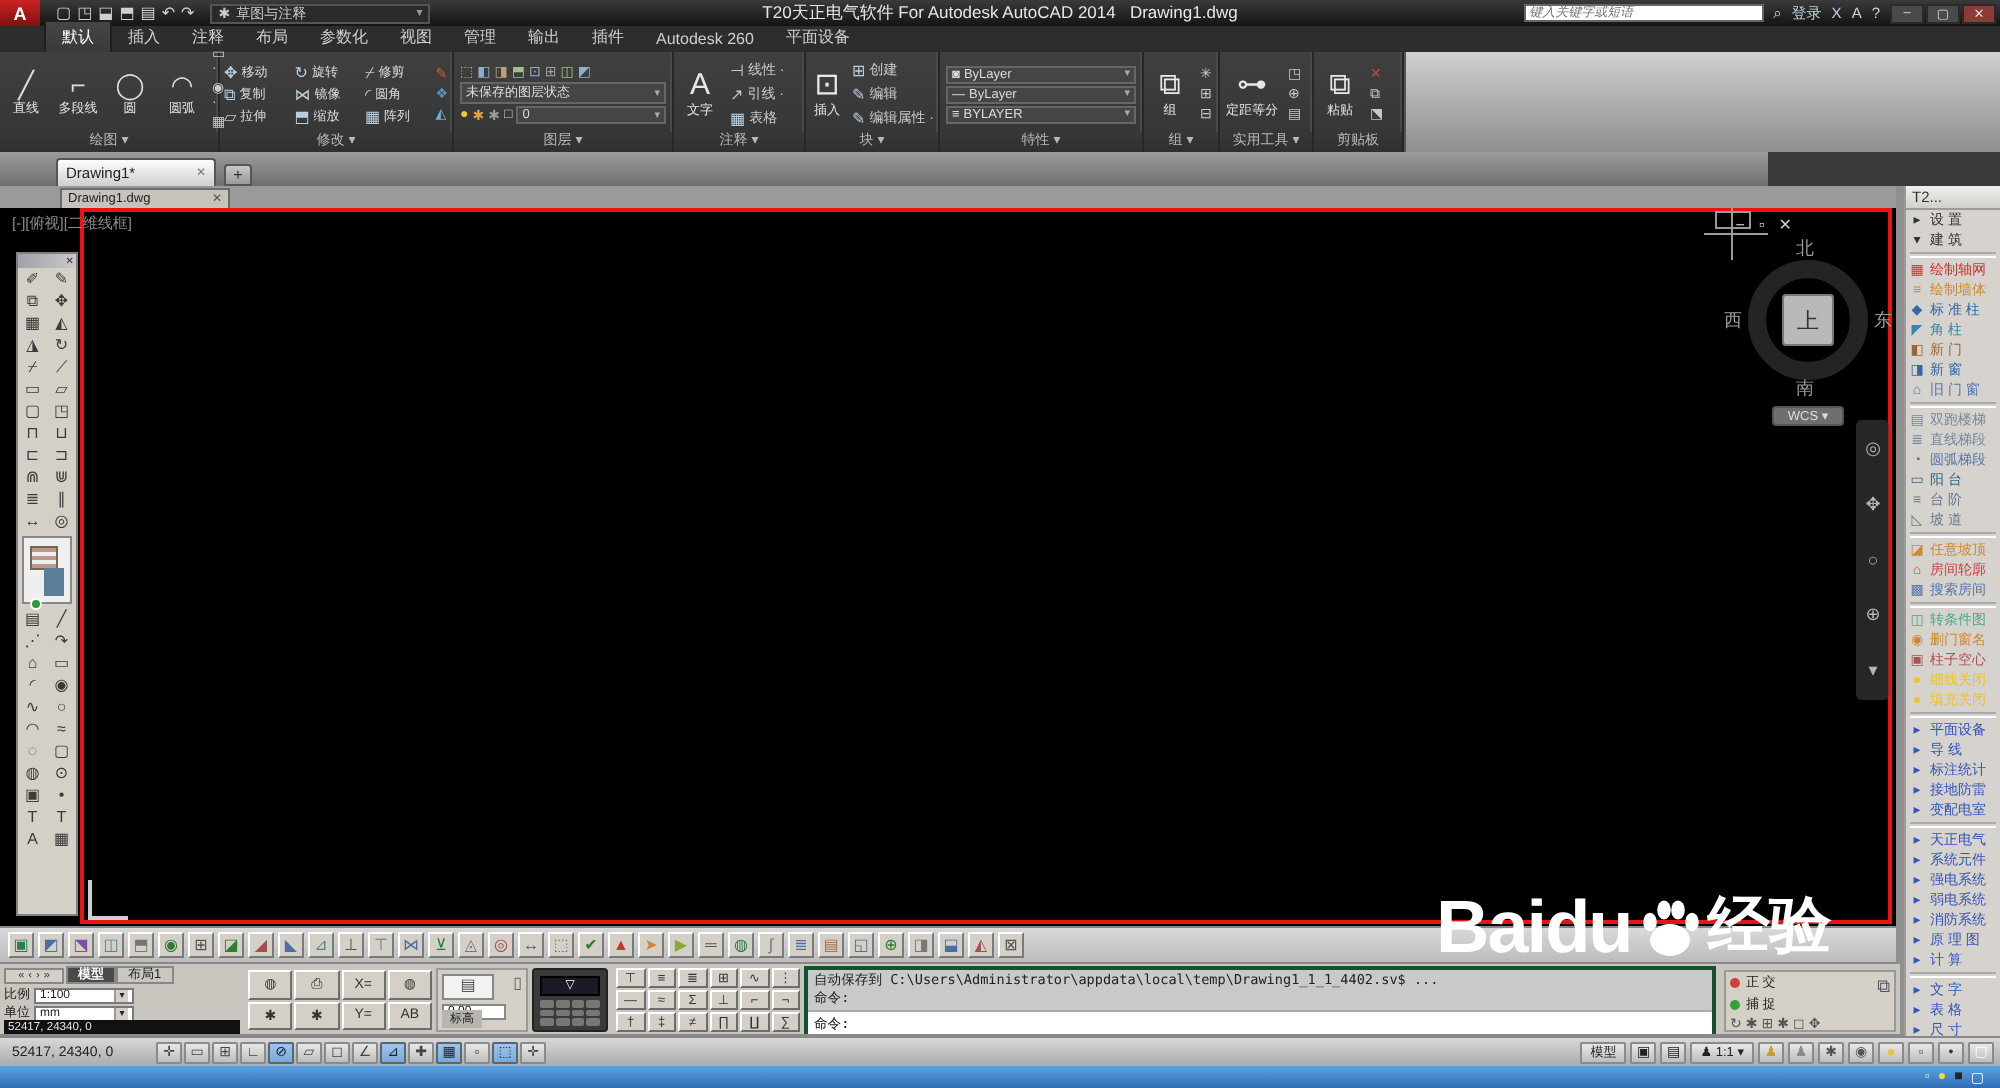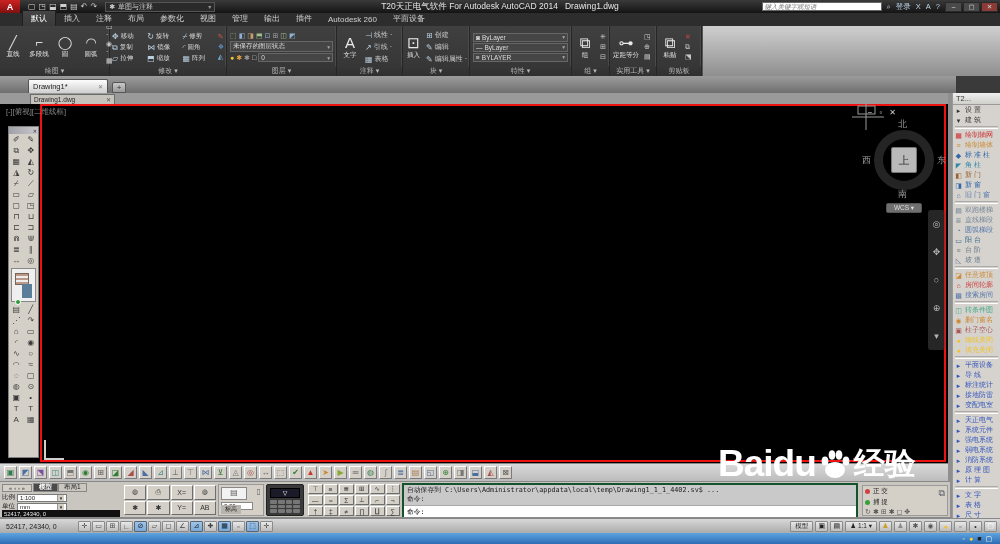--- a/index.html
+++ b/index.html
@@ -44,21 +44,21 @@
   .lyrrow { display:flex; gap:2px; align-items:center; }
   .lyrrow .li { font-size:7px; }
   .ddl { flex:1; height:9px; background:#454545; border:1px solid #666; color:#ddd; font-size:6.5px; display:flex; align-items:center; padding:0 2px; }
   .ddl .car { margin-left:auto; font-size:5.5px; color:#aaa; }
   .bigtool { display:flex; flex-direction:column; align-items:center; color:#e4e4e4; font-size:6.5px; width:26px; }
   .bigtool .g { font-size:15px; line-height:16px; color:#e8e8e8; }
   .propcol { display:flex; flex-direction:column; gap:1px; padding:2px 3px; width:100%; }
   .ribfill { position:absolute; left:702px; top:0; width:298px; height:50px; background:linear-gradient(#cfcfcf,#8f8f8f); border-left:1px solid #555; }
 
   
-  .filetabs { left:0; top:76px; width:956px; height:17px; background:linear-gradient(#9c9c9c,#6f6f6f); display:flex; align-items:flex-end; padding-left:28px; }
+  .filetabs { left:0; top:76px; width:884px; height:17px; background:linear-gradient(#9c9c9c,#6f6f6f); display:flex; align-items:flex-end; padding-left:28px; }
   .ftab { width:80px; height:14px; background:linear-gradient(#fdfdfd,#cfcfcf); border:1px solid #555; border-bottom:none; border-radius:2px 2px 0 0; font-size:7.5px; color:#222; display:flex; align-items:center; padding:0 4px; gap:6px; }
   .ftab .x { margin-left:auto; color:#777; font-size:6px; }
   .fplus { width:14px; height:11px; background:linear-gradient(#c9c9c9,#9a9a9a); border:1px solid #555; border-radius:2px 2px 0 0; margin-left:4px; font-size:8px; color:#333; text-align:center; line-height:10px; }
   .docbar { left:0; top:93px; width:1000px; height:11px; background:#9a9a9a; display:flex; align-items:flex-end; padding-left:30px; }
   .dtab { width:85px; height:10px; background:#c6c3bd; border:1px solid #6b6b6b; border-bottom:none; font-size:6.5px; color:#222; display:flex; align-items:center; padding:0 3px; gap:5px; }
   .dtab .x { margin-left:auto; color:#555; font-size:6px; }
 
   
   .canvas { left:0; top:104px; width:948px; height:359px; background:#000; }
   .redrect { position:absolute; left:40px; top:0; width:906px; height:358px; border:2px solid #ee1111; }
@@ -149,21 +149,21 @@
 
   
   .taskbar { left:0; top:533px; width:1000px; height:11px; background:linear-gradient(#5ea4e0,#2e6cb4); display:flex; align-items:center; }
   .tb-dots { display:flex; gap:42px; margin-left:120px; }
   .tb-dots i { width:7px; height:7px; border-radius:2px; opacity:.85; }
   .tray { margin-left:auto; display:flex; gap:4px; padding-right:8px; align-items:center; }
   .tray span { font-size:7px; }
 
   
   .watermark { left:718px; top:447px; width:270px; text-align:left; color:#fff; z-index:50; pointer-events:none; }
-  .wm1 { display:flex; align-items:center; gap:2px; }
+  .wm1 { display:flex; align-items:flex-start; gap:2px; }
   .wm-baidu { font-size:37px; font-weight:bold; letter-spacing:-1px; line-height:34px; }
   .wm-jy { font-size:31px; font-weight:bold; line-height:32px; }
   .wm-url { font-size:21px; color:rgba(255,255,255,.92); letter-spacing:.5px; margin-top:3px; }
 </style>
 </head>
 <body>
 
 <div class="screen">
 
   <div class="abs titlebar">

